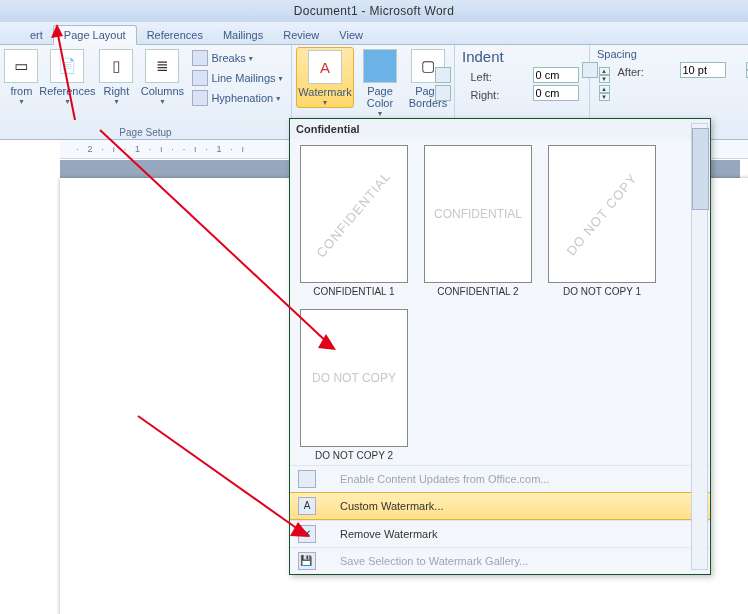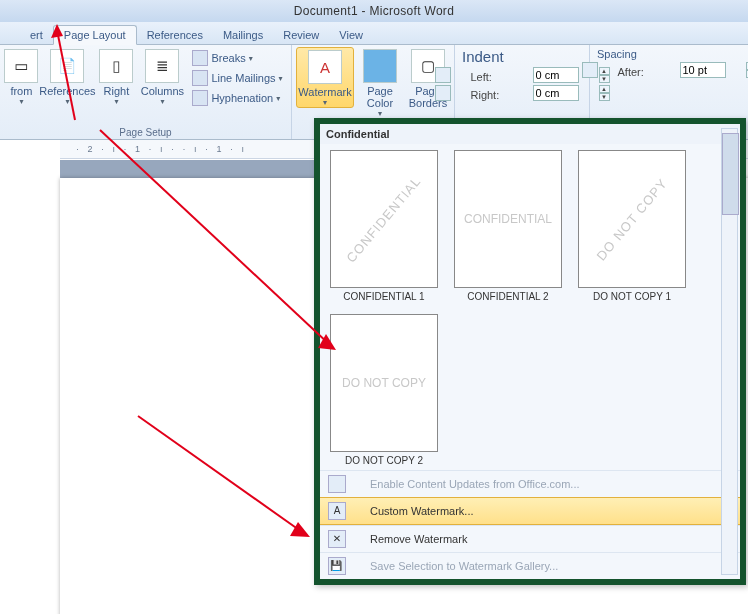--- a/index.html
+++ b/index.html
@@ -20,21 +20,21 @@
 .small-row .si{width:14px;height:14px;display:inline-block;background:#d8e4f3;border:1px solid #aac}
 .kv{display:flex;align-items:flex-end;gap:20px;font-size:11px;color:#444;padding:1px 0}
 .kv .ki{width:14px;height:14px;background:#e3edf8;border:1px solid #9bb;display:inline-block}
 .kv .il{width:42px;text-align:left}
 .kv input{width:40px;height:14px;font-size:11px;border:1px solid #9bb;padding:0 2px}
 .spin{width:11px;height:16px;display:flex;flex-direction:column}
 .spin div{flex:1;border:1px solid #9bb;background:#eef5fc;font-size:6px;text-align:center;line-height:6px}
 .ruler{height:18px;background:#f5f8fc;border-bottom:1px solid #ccd6e4;margin-left:60px;font-size:9px;color:#6a7a90;letter-spacing:3px;padding-left:16px;line-height:18px;white-space:nowrap;overflow:hidden}
 .doc-area{position:absolute;left:60px;top:160px;width:680px;height:454px;background:#97a7bd}
 .page{position:absolute;left:0;top:18px;width:700px;height:460px;background:#fff;box-shadow:0 0 4px rgba(0,0,0,.3)}
-.gallery{position:absolute;left:314px;top:118px;width:420px;background:#f3f7fc;border:6px solid #14532d;box-shadow:2px 2px 6px rgba(0,0,0,.25)}
+.gallery{position:absolute;left:289px;top:118px;width:420px;background:#f3f7fc;border:1px solid #14532d;box-shadow:2px 2px 6px rgba(0,0,0,.25)}
 .gal-head{font-weight:bold;font-size:11px;padding:4px 6px;background:#eef3fa}
 .gal-body{display:flex;flex-wrap:wrap;gap:12px;padding:6px 8px 4px}
 .thumb{display:flex;flex-direction:column;align-items:center;width:112px}
 .pg{width:106px;height:136px;background:#fff;border:1px solid #888;display:flex;align-items:center;justify-content:center;color:#c8c8c8;font-size:12px;overflow:hidden}
 .pg.diag span{transform:rotate(-50deg);font-size:13px;letter-spacing:1px;font-weight:500}
 .thumb .cap{font-size:10px;margin-top:3px;text-align:center}
 .menu-item{display:flex;align-items:center;gap:24px;padding:4px 8px;font-size:11px;border-top:1px solid #dde6f1;cursor:pointer}
 .menu-item .mi{width:16px;height:16px;display:inline-block;background:#e3edf8;border:1px solid #aac;font-size:10px;text-align:center;line-height:15px}
 .menu-item.hl{background:linear-gradient(#ffefb5,#ffe08a);border:1px solid #e2b13c;border-left:none;border-right:none}
 .menu-item.dim{color:#9aa6b6}

